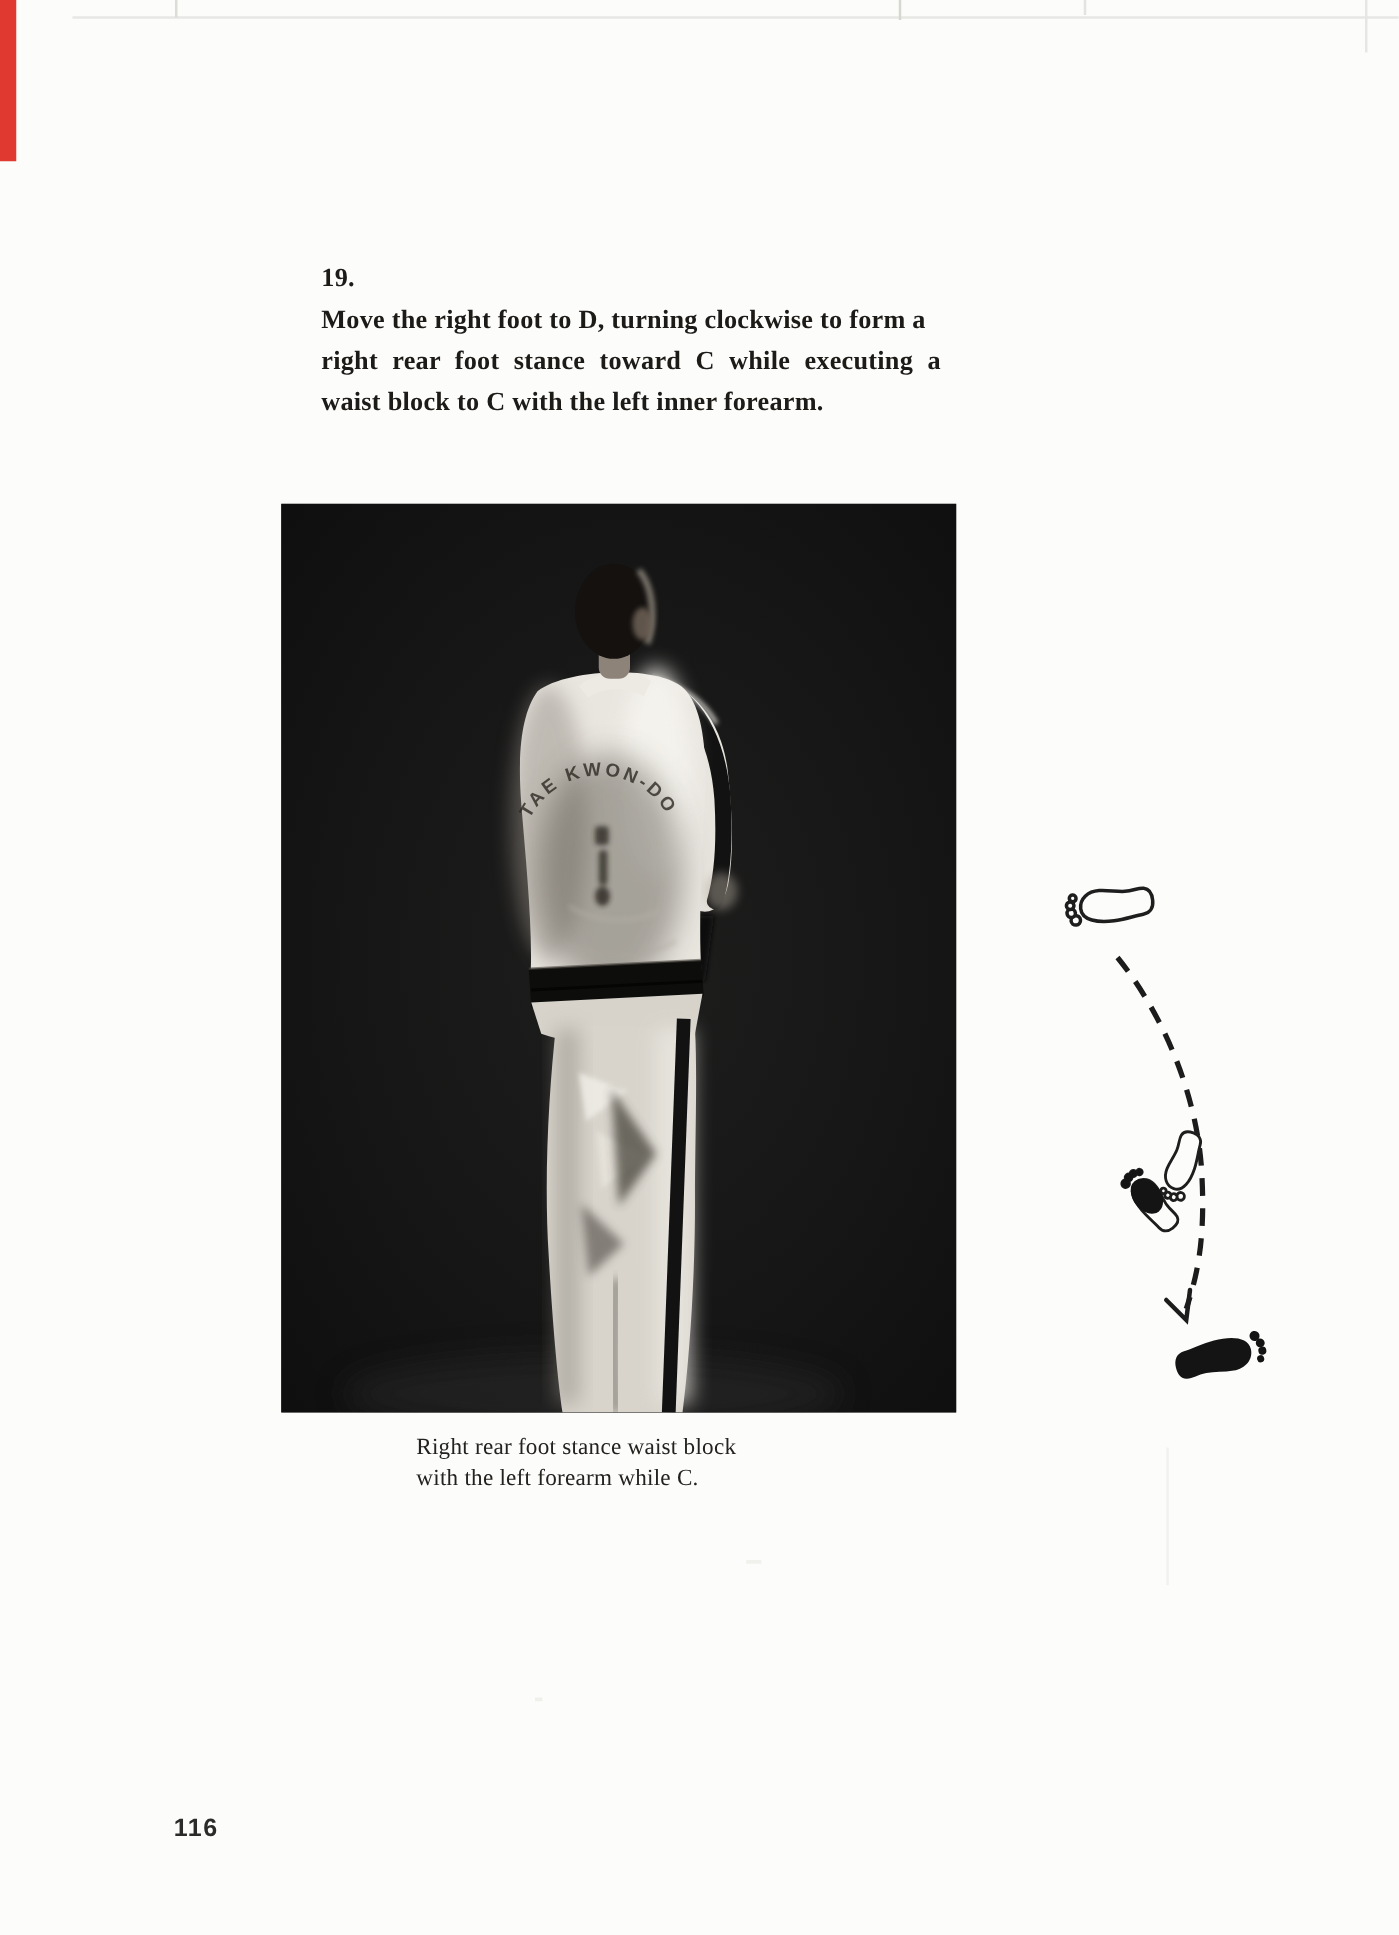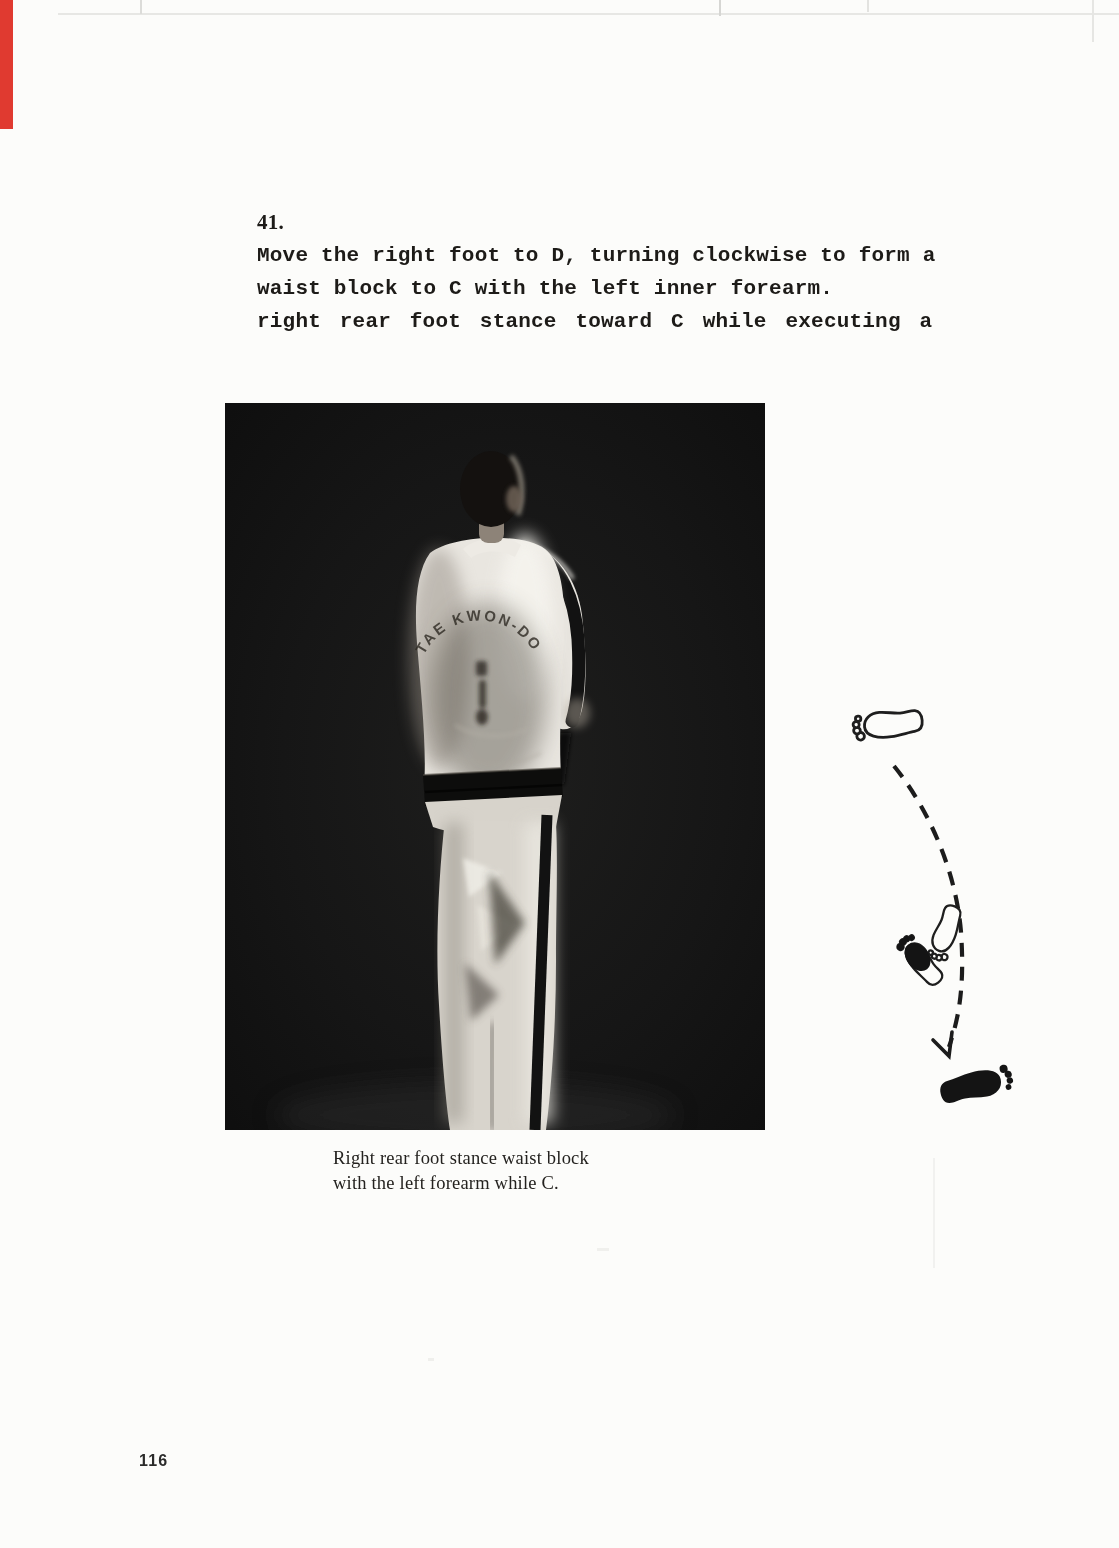--- a/index.html
+++ b/index.html
@@ -17,35 +17,35 @@
   .vt4{left:1092px;height:42px;background:#e6e6e3;}
   .faint-vline{position:absolute;left:933px;top:1158px;width:2px;height:110px;background:#f1f1ef;}
   .smudge1{position:absolute;left:597px;top:1248px;width:12px;height:3px;background:#f0f0ed;}
   .smudge2{position:absolute;left:428px;top:1358px;width:6px;height:3px;background:#efefec;}
 
   
   .instruction{position:absolute;left:257px;top:206px;width:630px;
       font-weight:bold;font-size:21px;line-height:33px;color:#1d1b18;letter-spacing:.2px;}
   .instruction .num{position:absolute;left:0;top:0;}
   .instruction .lines{margin-left:43px;}
-  .instruction .line{display:block;white-space:nowrap;font-family:Liberation Mono, monospace;}
+  .instruction .line{display:block;white-space:nowrap;}
   .instruction .l2{word-spacing:6px;}
 
   
   .photo{position:absolute;left:225px;top:403px;width:540px;height:727px;background:#131313;}
   .back-letters{font-family:"Liberation Sans", sans-serif;font-weight:bold;font-size:15px;
       letter-spacing:2.5px;fill:#2e2a23;opacity:.8;}
 
   
   .caption{position:absolute;left:333px;top:1146px;font-weight:normal;font-size:18.5px;
       line-height:25px;color:#24221f;letter-spacing:.2px;}
 
   
   .pagenum{position:absolute;left:139px;top:1452px;font-family:"Liberation Sans", sans-serif;
-      font-weight:bold;font-size:16px;letter-spacing:1.2px;color:#2b2b2a;}
+      font-weight:bold;font-size:20px;letter-spacing:1.2px;color:#2b2b2a;}
 
   
   .diagram{position:absolute;left:850px;top:690px;width:180px;height:430px;}
   .foot-outline{fill:#fcfcfa;stroke:#1e1e1e;stroke-width:2.6px;}
   .foot-solid{fill:#141414;stroke:none;}
   .motion-dash{fill:none;stroke:#1c1c1c;stroke-width:4.2px;stroke-dasharray:14 10;}
   .arrowline{fill:none;stroke:#1c1c1c;stroke-width:3.6px;stroke-linecap:round;}
 </style>
 </head>
 <body>
@@ -56,25 +56,25 @@
   <div class="hline"></div>
   <div class="vtick vt1"></div>
   <div class="vtick vt2"></div>
   <div class="vtick vt3"></div>
   <div class="vtick vt4"></div>
   <div class="faint-vline"></div>
   <div class="smudge1"></div>
   <div class="smudge2"></div>
 
   <div class="instruction">
-    <span class="num">41.</span>
+    <span class="num">19.</span>
     <span class="lines">
       <span class="line l1">Move the right foot to D, turning clockwise to form a</span>
+      <span class="line l2">right rear foot stance toward C while executing a</span>
       <span class="line l3">waist block to C with the left inner forearm.</span>
-      <span class="line l2">right rear foot stance toward C while executing a</span>
     </span>
   </div>
 
   <div class="photo">
     <svg width="540" height="727" viewBox="0 0 540 727">
       <defs>
         <radialGradient id="bgGrad" cx="0.52" cy="0.5" r="0.75">
           <stop offset="0" stop-color="#1e1e1d"></stop>
           <stop offset="0.55" stop-color="#161616"></stop>
           <stop offset="1" stop-color="#0e0e0e"></stop>

